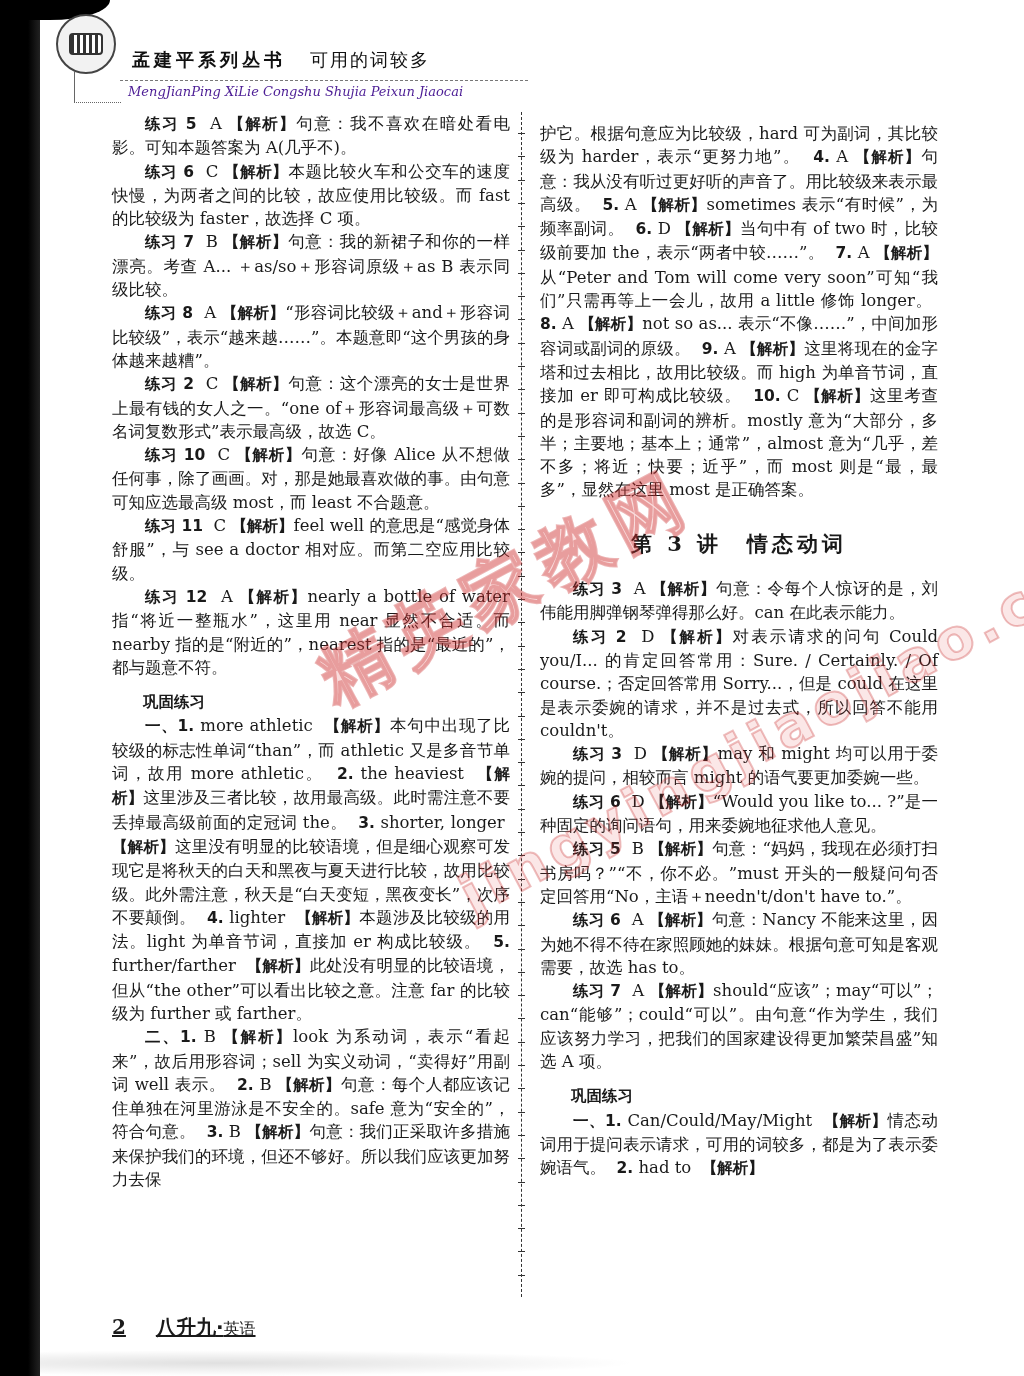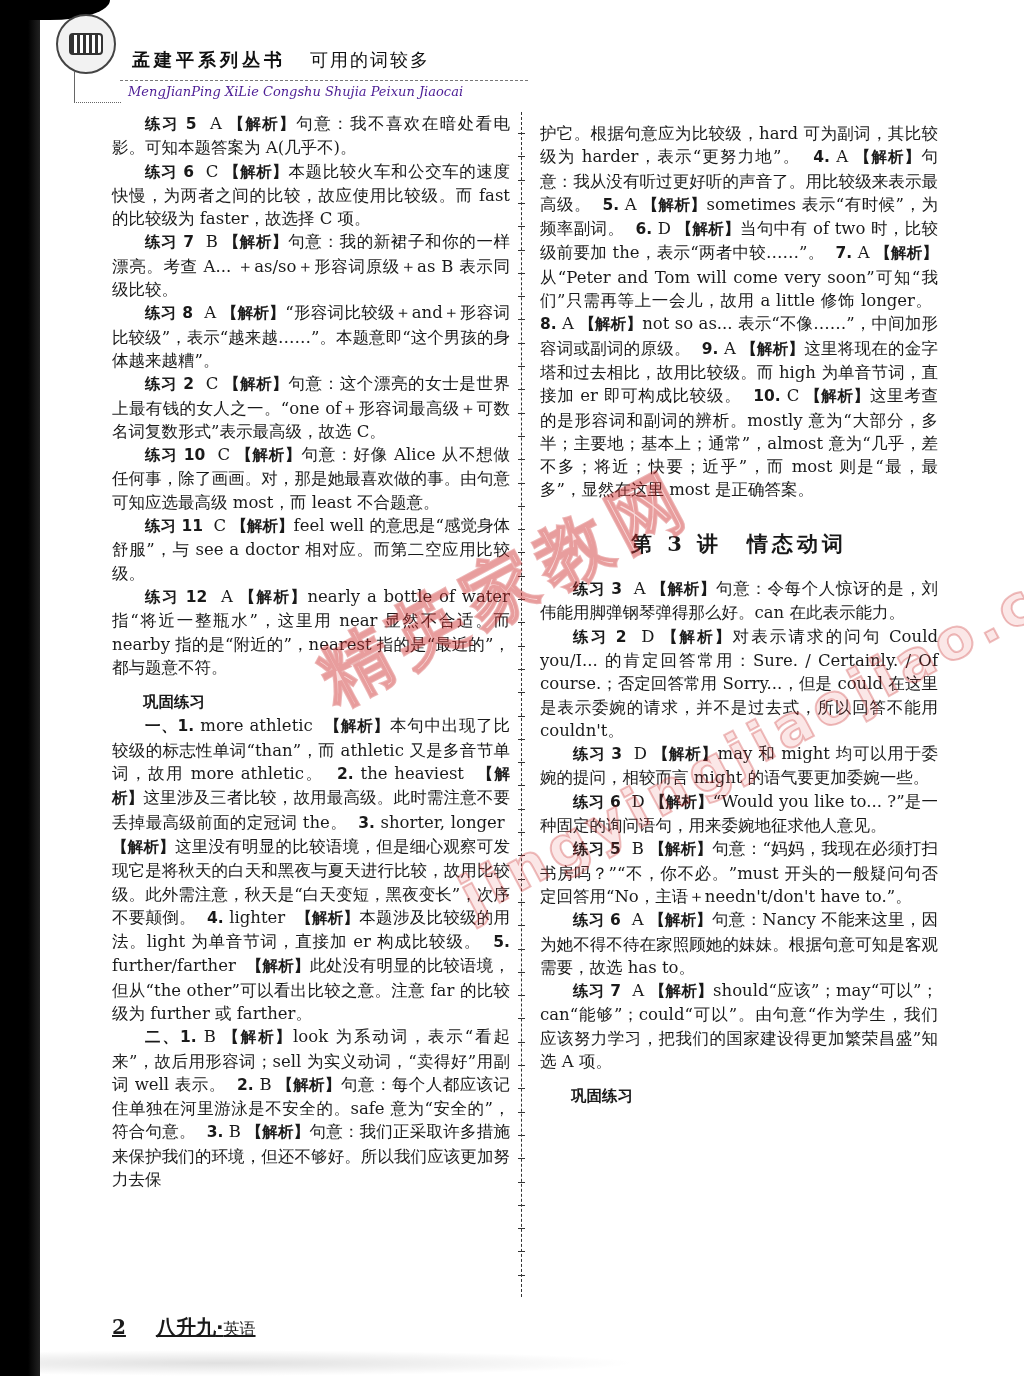--- a/index.html
+++ b/index.html
@@ -126,20 +126,21 @@
   <p class="lec-title">第 3 讲　情态动词</p>
 
   <p><span class="b">练习 3</span>&nbsp; <span>A</span> <span class="b">【解析】</span><span>句意：令每个人惊讶的是，刘伟能用脚弹钢琴弹得那么好。can 在此表示能力。</span></p>
   <p><span class="b">练习 2</span>&nbsp; <span>D</span> <span class="b">【解析】</span><span>对表示请求的问句 Could you/I... 的肯定回答常用：Sure. / Certainly. / Of course.；否定回答常用 Sorry...，但是 could 在这里是表示委婉的请求，并不是过去式，所以回答不能用 couldn't。</span></p>
   <p><span class="b">练习 3</span>&nbsp; <span>D</span> <span class="b">【解析】</span><span>may 和 might 均可以用于委婉的提问，相较而言 might 的语气要更加委婉一些。</span></p>
   <p><span class="b">练习 6</span>&nbsp; <span>D</span> <span class="b">【解析】</span><span>“Would you like to... ?”是一种固定的询问语句，用来委婉地征求他人意见。</span></p>
   <p><span class="b">练习 5</span>&nbsp; <span>B</span> <span class="b">【解析】</span><span>句意：“妈妈，我现在必须打扫书房吗？”“不，你不必。”must 开头的一般疑问句否定回答用“No，主语＋needn't/don't have to.”。</span></p>
   <p><span class="b">练习 6</span>&nbsp; <span>A</span> <span class="b">【解析】</span><span>句意：Nancy 不能来这里，因为她不得不待在家照顾她的妹妹。根据句意可知是客观需要，故选 has to。</span></p>
   <p><span class="b">练习 7</span>&nbsp; <span>A</span> <span class="b">【解析】</span><span>should“应该”；may“可以”；can“能够”；could“可以”。由句意“作为学生，我们应该努力学习，把我们的国家建设得更加繁荣昌盛”知选 A 项。</span></p>
   <p class="section">巩固练习</p>
+  <p><span class="b">一、</span><span class="b">1.</span> <span>Can/Could/May/Might</span>&nbsp; <span class="b">【解析】</span><span>情态动词用于提问表示请求，可用的词较多，都是为了表示委婉语气。</span>&nbsp; <span class="b">2.</span> <span>had to</span>&nbsp; <span class="b">【解析】</span></p>
 </div>
 
 <div class="watermark">精英家教网</div>
 <div class="watermark2">jingyingjiaojiao.com</div>
 
 <div class="footer">
   <span class="num">2</span><span>八升九</span><span>·</span><span class="subj">英语</span>
 </div>
 <div class="scan-bottom"></div>
 

